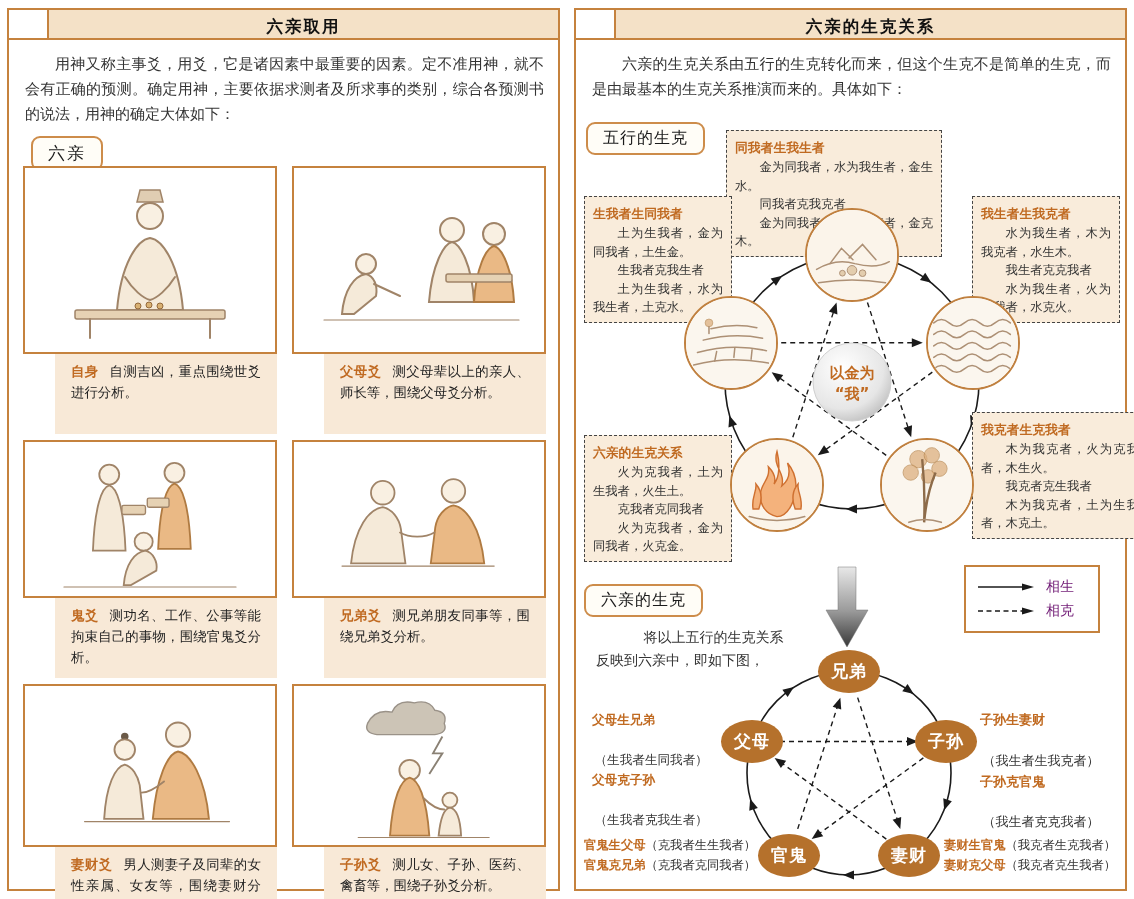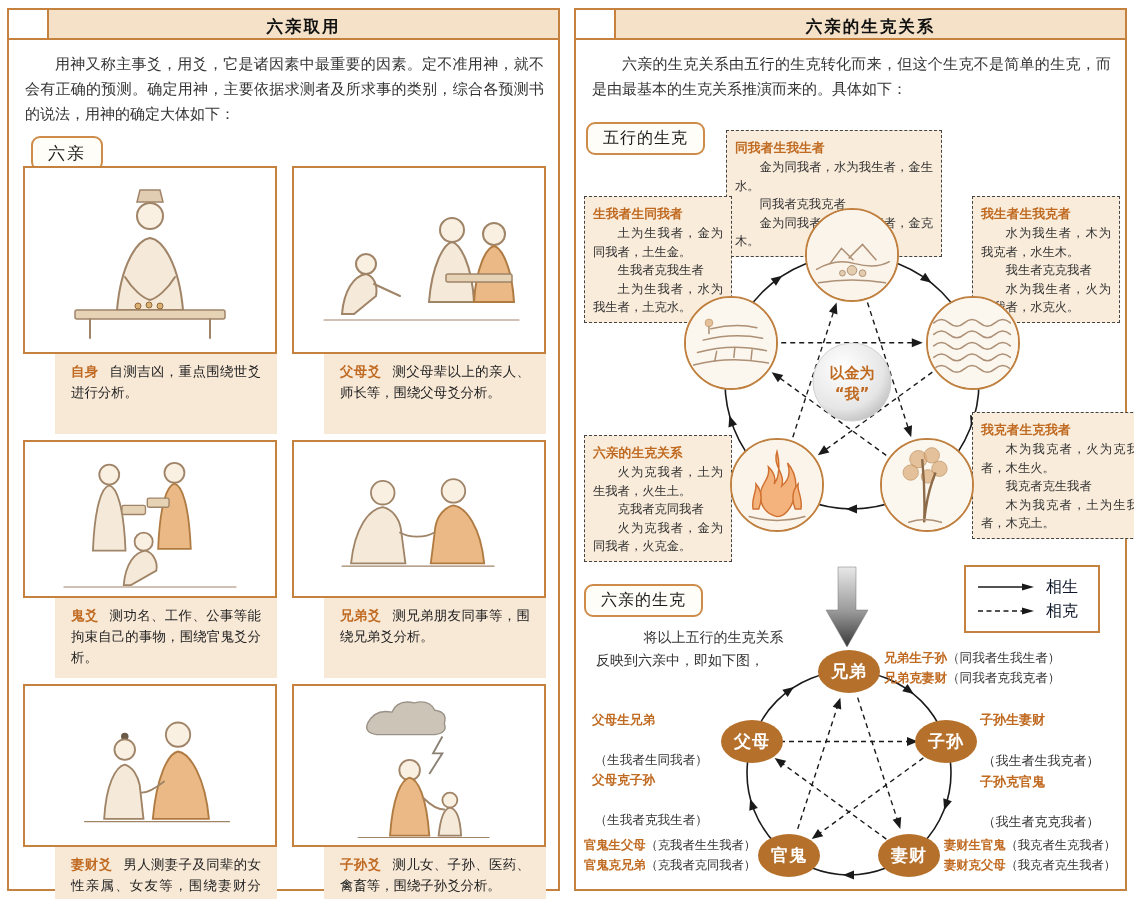--- a/index.html
+++ b/index.html
@@ -60,21 +60,21 @@
   .elem{position:absolute;width:94px;height:94px;border-radius:50%;border:2px solid #c0803f;background:#fff;overflow:hidden;z-index:3;}
   .elem svg{width:100%;height:100%;display:block;}
   .e-ln{stroke:#ad9075;stroke-width:1.6;fill:none;stroke-linecap:round}
   .e-rock{fill:#e3cdae;stroke:#ad9075;stroke-width:1}
   .e-fol{fill:#dcaf7f;opacity:.75;stroke:#b98a55;stroke-width:1}
   .e-flame{fill:#f4b27c;stroke:#cf7030;stroke-width:1.5}
   .sph-t{font-size:15px;font-weight:bold;fill:#c06a21;text-anchor:middle;}
 
   .legend{position:absolute;left:388px;top:555px;width:136px;border:2px solid var(--border);background:#fff;padding:8px 10px;z-index:2;}
   .legend-row{display:flex;align-items:center;gap:8px;height:24px;}
-  .legend-row span{font-size:16px;color:#0f172a;}
+  .legend-row span{font-size:14px;color:#701a75;}
 
   .six-intro{position:absolute;left:4px;top:616px;width:248px;font-size:14px;line-height:1.65;color:#333;z-index:2;margin-left:16px;}
   .six-intro .l1{text-indent:3.4em;}
 
   .node{position:absolute;width:62px;height:43px;border-radius:50%;background:var(--node);color:#fff;font-weight:bold;font-size:17px;
         display:flex;align-items:center;justify-content:center;letter-spacing:1px;z-index:4;}
   .n-top{left:242px;top:640px;}
   .n-ur{left:339px;top:710px;}
   .n-lr{left:302px;top:824px;}
   .n-ll{left:182px;top:824px;}
@@ -395,24 +395,20 @@
       <div class="l1">将以上五行的生克关系</div>
       <div class="l2">反映到六亲中，即如下图，</div>
     </div>
 
     <div class="node n-top">兄弟</div>
     <div class="node n-ur">子孙</div>
     <div class="node n-lr">妻财</div>
     <div class="node n-ll">官鬼</div>
     <div class="node n-ul">父母</div>
 
-    <div class="anno a-xiongdi">
-      <div><span class="anno-bold">兄弟生子孙</span><span class="anno-note">（同我者生我生者）</span></div>
-      <div><span class="anno-bold">兄弟克妻财</span><span class="anno-note">（同我者克我克者）</span></div>
-    </div>
     <div class="anno a-zisun">
       <div class="anno-bold">子孙生妻财</div>
       <div class="anno-note">（我生者生我克者）</div>
       <div class="anno-bold">子孙克官鬼</div>
       <div class="anno-note">（我生者克克我者）</div>
     </div>
     <div class="anno a-fumu">
       <div class="anno-bold">父母生兄弟</div>
       <div class="anno-note">（生我者生同我者）</div>
       <div class="anno-bold">父母克子孙</div>

